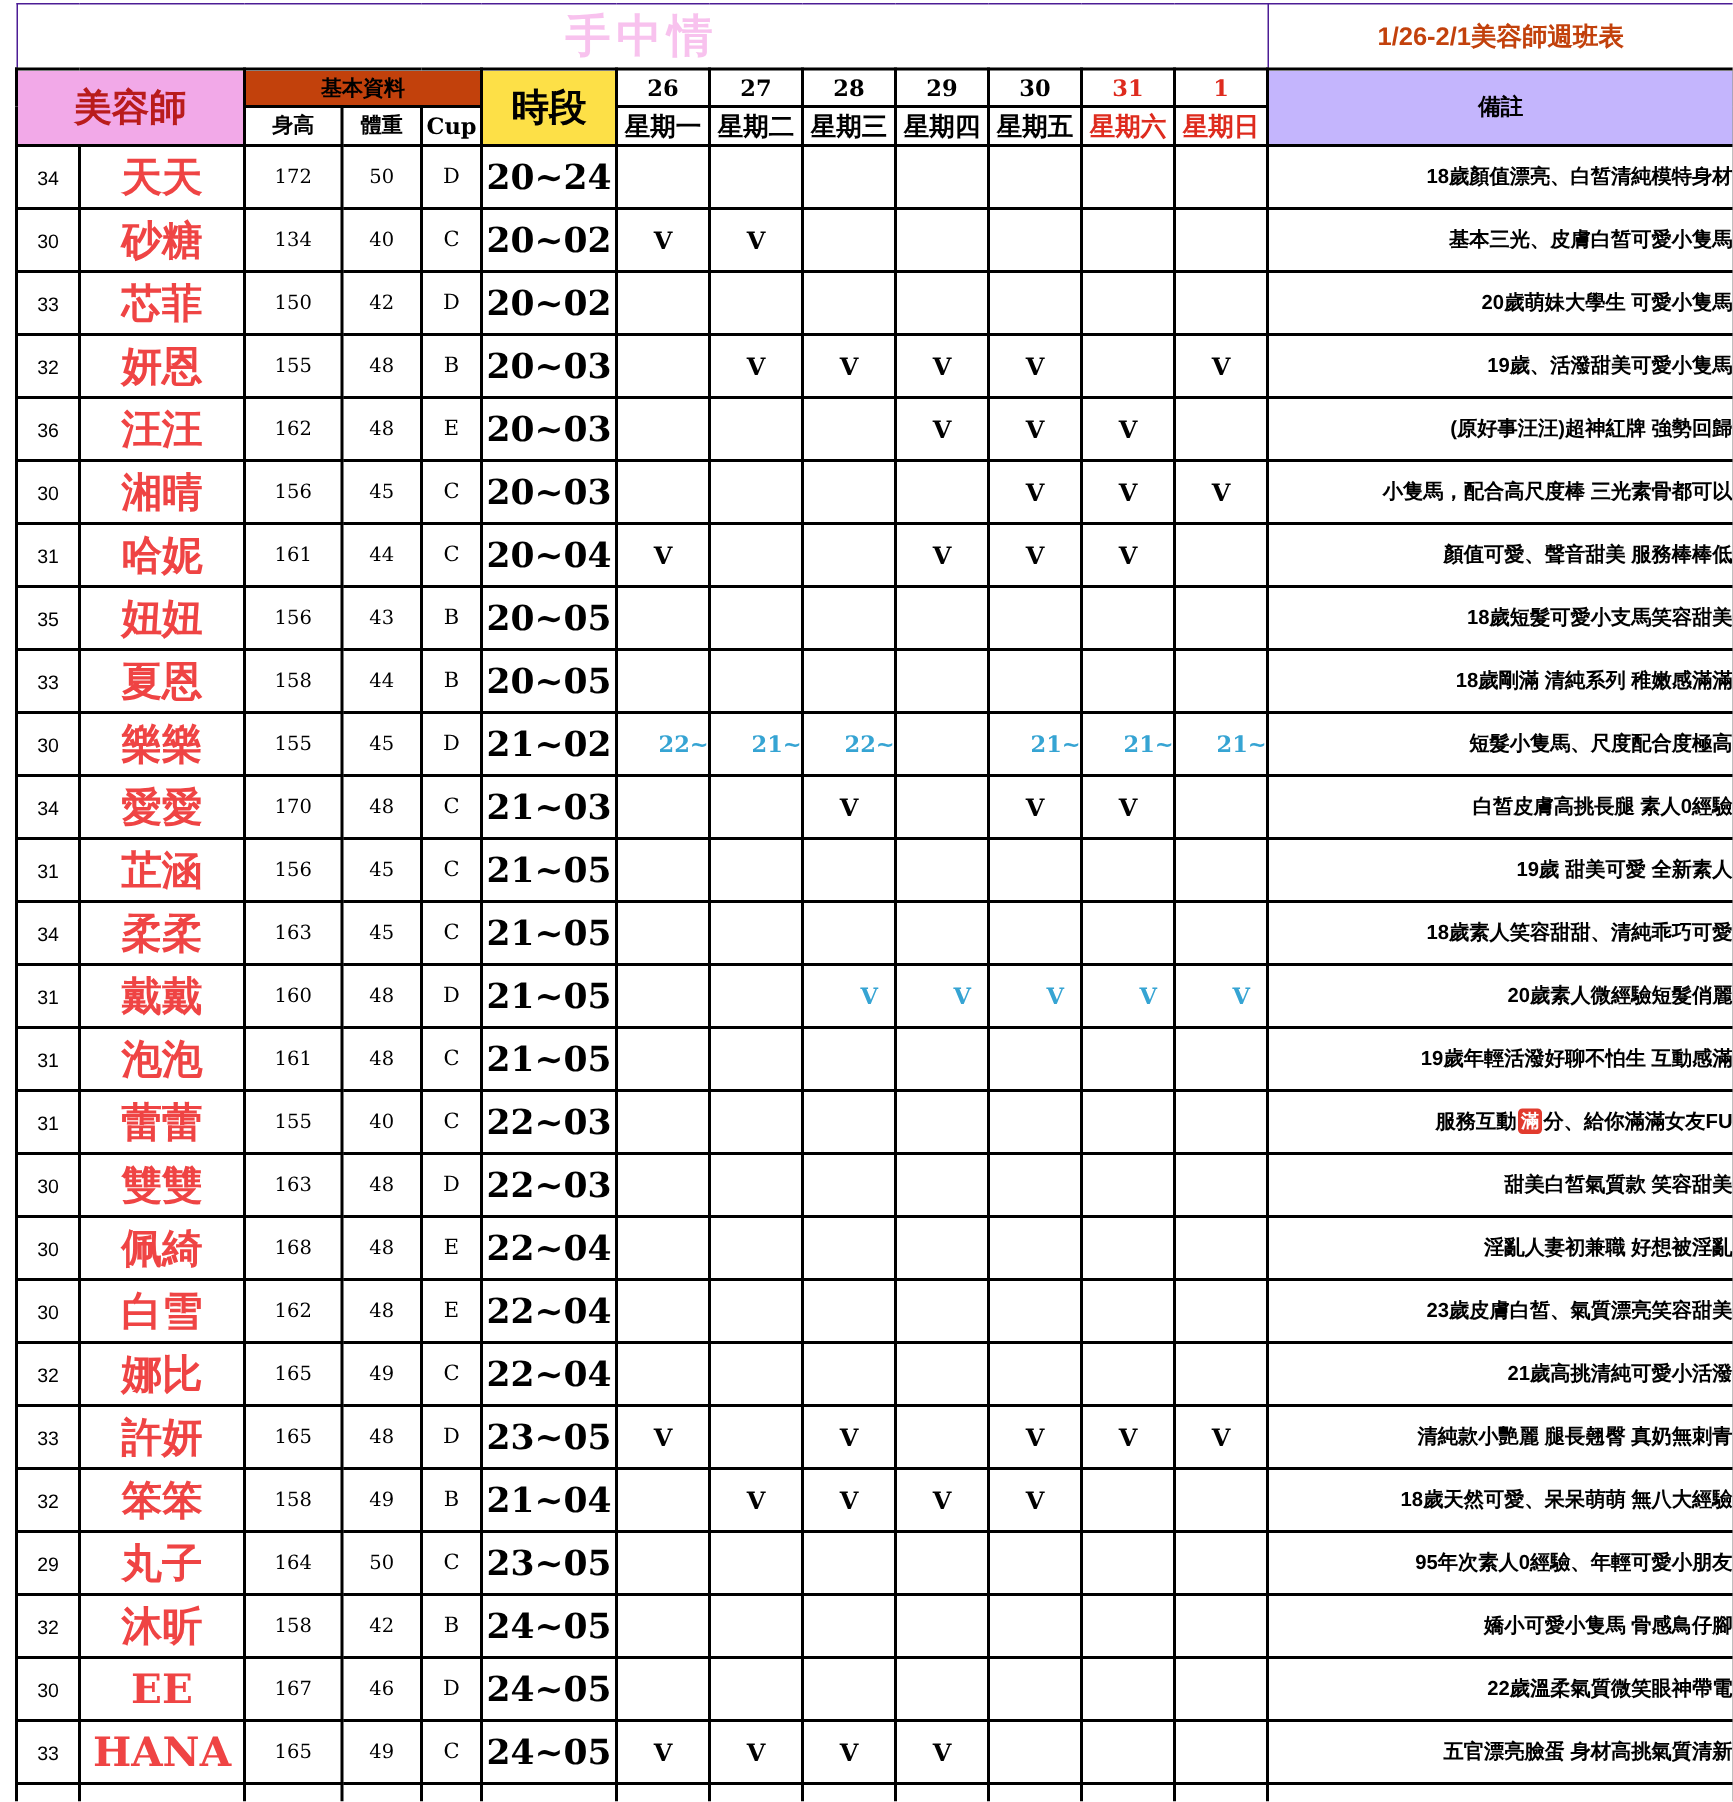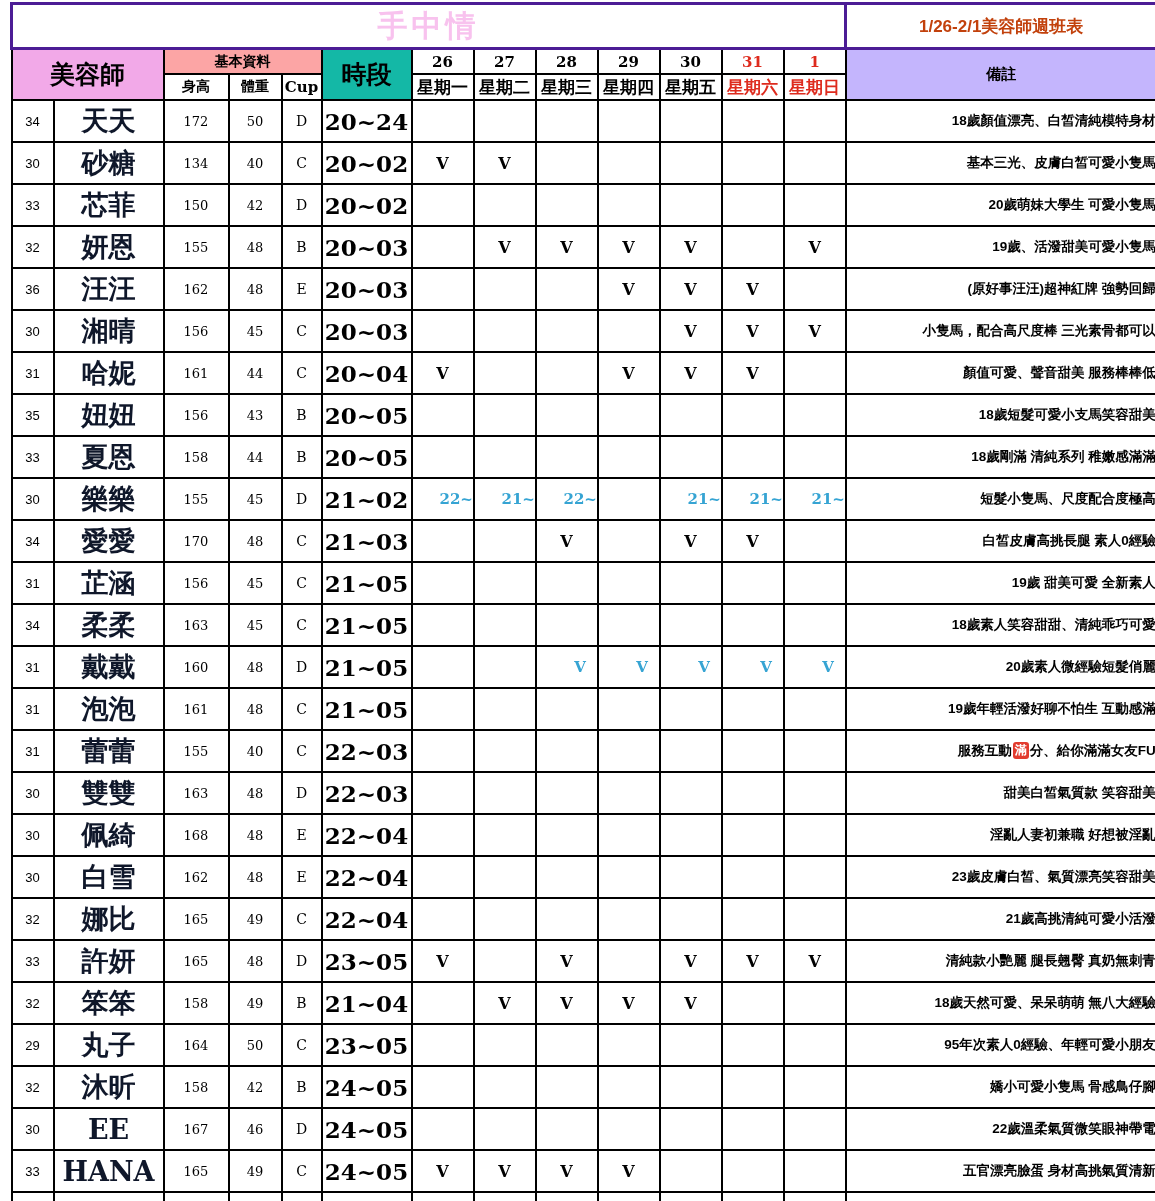--- a/index.html
+++ b/index.html
@@ -1,38 +1,38 @@
 <!DOCTYPE html>
 <html><head>
 <meta charset="utf-8">
 <style>
   html,body{margin:0;padding:0;background:#fff;width:1155px;height:1201px;overflow:hidden;
     font-family:"Liberation Sans",sans-serif;}
   .sheet{padding:2px 0 0 10px;}
   table{border-collapse:collapse;table-layout:fixed;width:1145px;}
   td{border:2px solid #000;padding:0;text-align:center;vertical-align:middle;overflow:hidden;white-space:nowrap;}
   
-  .t-row td{border:3px solid #4c1d95;}
+  .t-row td{border:1px solid #4c1d95;}
   .t-title{height:42px;font-size:30px;font-weight:bold;color:#F8C2EE;letter-spacing:4px;}
   .t-sub{font-size:17px;font-weight:bold;color:#c2410c;}
   
   .h1 td{height:23px;} .h2 td{height:24px;}
-  .h-staff{background:#F2A9E8;font-size:25px;font-weight:bold;color:#000000;}
-  .h-basic{background:#fca5a5;font-size:14px;font-weight:bold;}
+  .h-staff{background:#F2A9E8;font-size:25px;font-weight:bold;color:#b91c1c;}
+  .h-basic{background:#c2410c;font-size:14px;font-weight:bold;}
   .h-sub{font-size:14px;font-weight:bold;}
   .h-cup{font-family:"DejaVu Serif",serif;font-size:15px;font-weight:bold;}
-  .h-time{background:#14b8a6;font-size:25px;font-weight:bold;}
+  .h-time{background:#fde047;font-size:25px;font-weight:bold;}
   .h-dnum{font-family:"DejaVu Serif",serif;font-size:15px;font-weight:bold;}
   .h-dname{font-size:17px;font-weight:bold;}
   .h-notes{background:#c4b5fd;font-size:15px;font-weight:bold;}
   .red{color:#DE2B1E;}
   
   .r td{height:40px;}
   .c-age{font-family:Liberation Sans, sans-serif;font-size:13px;}
-  .c-name{font-family:"DejaVu Serif",serif;font-size:27px;font-weight:bold;color:#0f172a;}
+  .c-name{font-family:"DejaVu Serif",serif;font-size:27px;font-weight:bold;color:#ef4444;}
   .c-num{font-family:"DejaVu Serif",serif;font-size:13px;}
   .c-cup{font-family:"DejaVu Serif",serif;font-size:14px;}
   .c-time{font-family:"DejaVu Serif",serif;font-size:23px;font-weight:bold;}
   .c-day{font-family:"DejaVu Serif",serif;font-size:16px;font-weight:bold;}
   .c-day.cyan{color:#36A4D3;font-size:15px;padding-left:27px;}
   .c-note{text-align:right;padding-left:4px;font-size:13.5px;font-weight:bold;white-space:nowrap;}
   .badge{display:inline-block;background:#E23B2E;color:#fff;border-radius:3px;
     font-size:12px;line-height:15px;padding:1px 2px;margin:0 1px;vertical-align:1px;}
   .stub td{height:11px;border-bottom:none;}
 </style>

